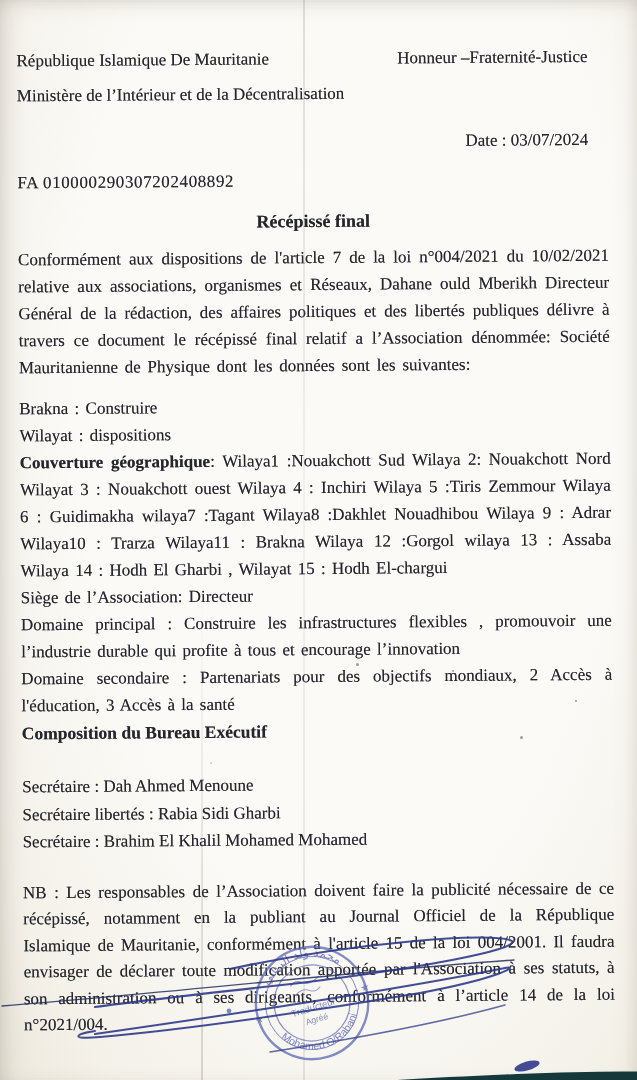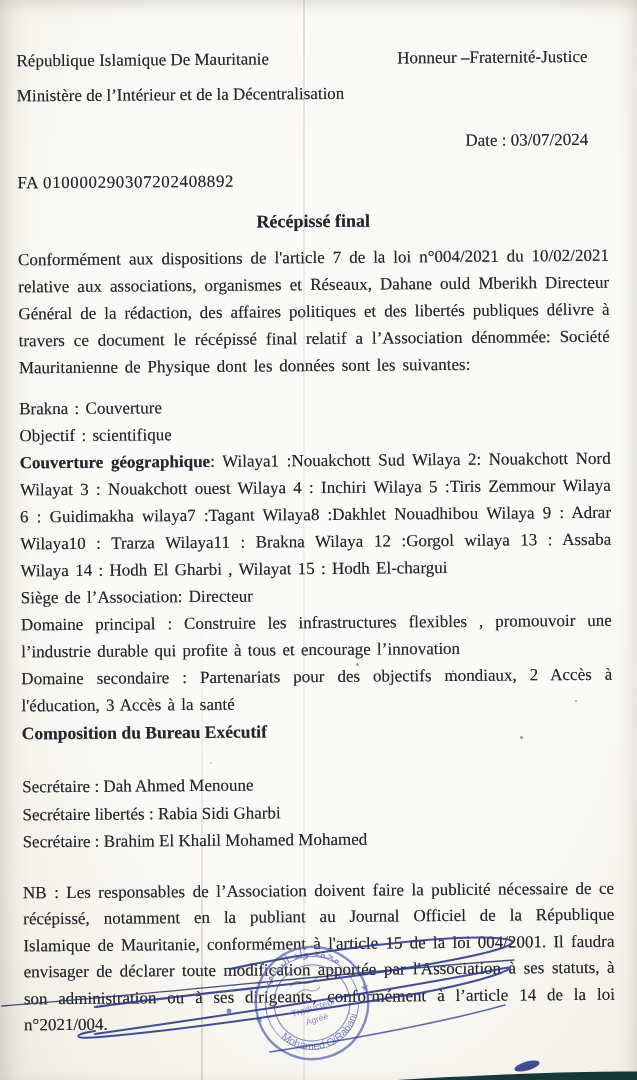--- a/index.html
+++ b/index.html
@@ -70,22 +70,22 @@
 
     <div class="date-row">Date : 03/07/2024</div>
 
     <div class="reference">FA 010000290307202408892</div>
 
     <h1 class="title">Récépissé final</h1>
 
     <p class="just intro">Conformément aux dispositions de l'article 7 de la loi n°004/2021 du 10/02/2021 relative aux associations, organismes et Réseaux, Dahane ould Mberikh Directeur Général de la rédaction, des affaires politiques et des libertés publiques délivre à travers ce document le récépissé final relatif a l’Association dénommée: Société Mauritanienne de Physique dont les données sont les suivantes:</p>
 
     <div class="fields">
-      <p><span>Brakna</span><span> : </span><span>Couverture</span></p>
-      <p><span>Objectif</span><span> : </span><span>scientifique</span></p>
+      <p><span>Brakna</span><span> : </span><span>Construire</span></p>
+      <p><span>Wilayat</span><span> : </span><span>dispositions</span></p>
       <p><span class="lab-b">Couverture géographique</span><span>: </span><span>Wilaya1 :Nouakchott Sud Wilaya 2: Nouakchott Nord Wilayat 3 : Nouakchott ouest Wilaya 4 : Inchiri Wilaya 5 :Tiris Zemmour Wilaya 6 : Guidimakha wilaya7 :Tagant Wilaya8 :Dakhlet Nouadhibou Wilaya 9 : Adrar Wilaya10 : Trarza Wilaya11 : Brakna Wilaya 12 :Gorgol wilaya 13 : Assaba Wilaya 14 : Hodh El Gharbi , Wilayat 15 : Hodh El-chargui</span></p>
       <p><span>Siège de l’Association</span><span>: </span><span>Directeur</span></p>
       <p><span>Domaine principal</span><span> : </span><span>Construire les infrastructures flexibles , promouvoir une l’industrie durable qui profite à tous et encourage l’innovation</span></p>
       <p><span>Domaine secondaire</span><span> : </span><span>Partenariats pour des objectifs mondiaux, 2 Accès à l'éducation, 3 Accès à la santé</span></p>
     </div>
 
     <h2 class="bureau-heading">Composition du Bureau Exécutif</h2>
 
     <div class="bureau">
       <p><span>Secrétaire</span><span> : </span><span>Dah Ahmed Menoune</span></p>

